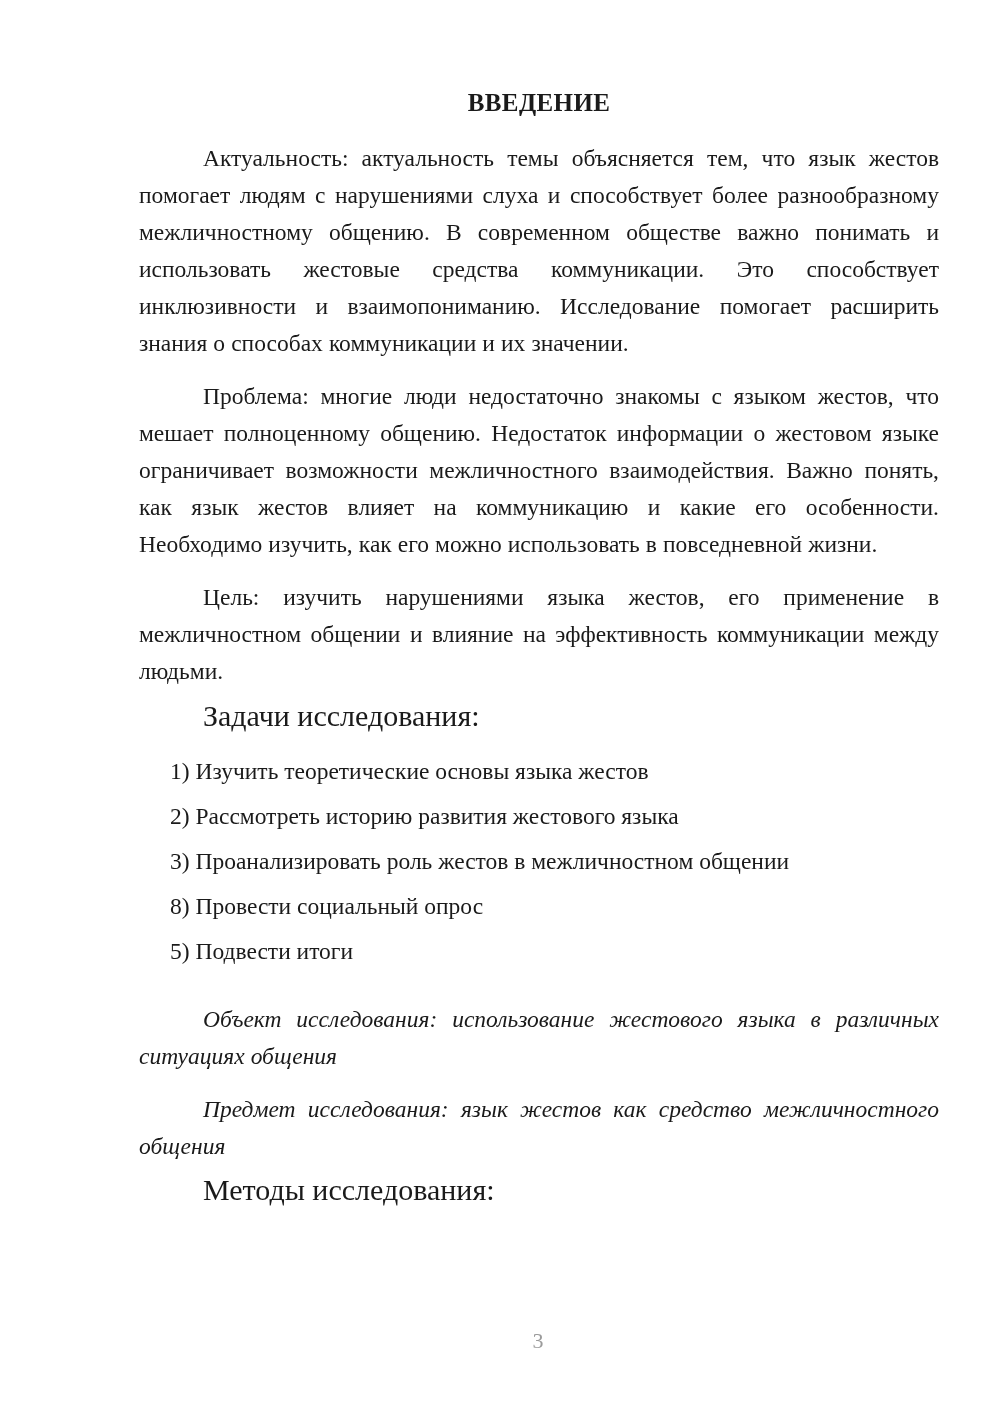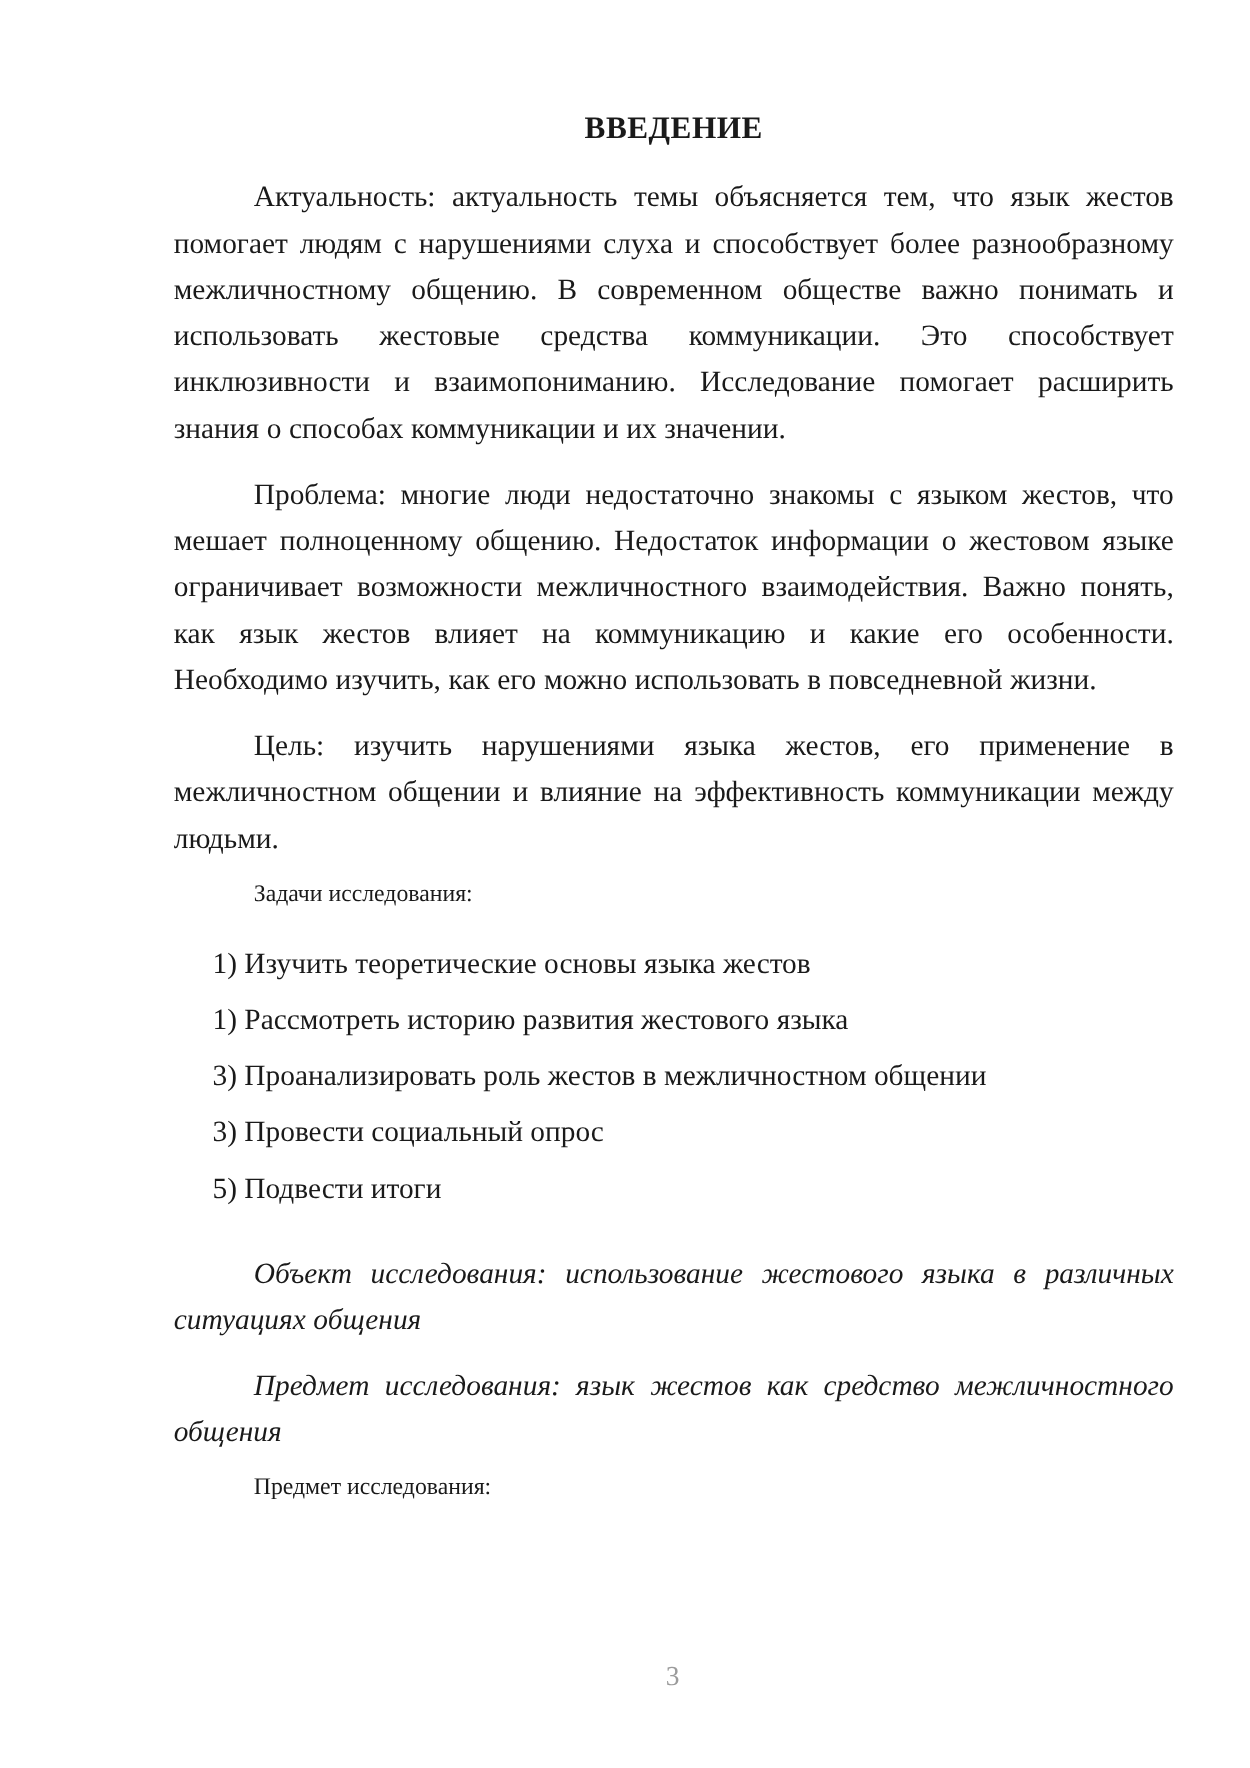--- a/index.html
+++ b/index.html
@@ -51,21 +51,21 @@
     hyphens: none;
     word-spacing: 0.2px;
   }
 
   .para.tight {
     margin-bottom: 6px;
     font-style: italic;
   }
 
   .label-line {
-    font-size: 19px;
+    font-size: 30px;
     line-height: 37px;
     text-indent: 64px;
     margin: 0 0 4px 0;
     text-align: left;
   }
 
   .task-list {
     list-style: none;
     margin: 19px 0 6px 0;
     padding: 0;
@@ -116,34 +116,34 @@
     <p class="para">Актуальность: актуальность темы объясняется тем, что язык жестов помогает людям с нарушениями слуха и способствует более разнообразному межличностному общению. В современном обществе важно понимать и использовать жестовые средства коммуникации. Это способствует инклюзивности и взаимопониманию. Исследование помогает расширить знания о способах коммуникации и их значении.</p>
 
     <p class="para">Проблема: многие люди недостаточно знакомы с языком жестов, что мешает полноценному общению. Недостаток информации о жестовом языке ограничивает возможности межличностного взаимодействия. Важно понять, как язык жестов влияет на коммуникацию и какие его особенности. Необходимо изучить, как его можно использовать в повседневной жизни.</p>
 
     <p class="para">Цель: изучить нарушениями языка жестов, его применение в межличностном общении и влияние на эффективность коммуникации между людьми.</p>
 
     <p class="label-line">Задачи исследования:</p>
 
     <ul class="task-list">
       <li>1) Изучить теоретические основы языка жестов</li>
-      <li>1) Рассмотреть историю развития жестового языка</li>
+      <li>2) Рассмотреть историю развития жестового языка</li>
       <li>3) Проанализировать роль жестов в межличностном общении</li>
-      <li>3) Провести социальный опрос</li>
+      <li>8) Провести социальный опрос</li>
       <li>5) Подвести итоги</li>
     </ul>
 
     <div class="gap-after-list"></div>
 
     <p class="para tight">Объект исследования: использование жестового языка в различных ситуациях общения</p>
 
     <p class="para tight">Предмет исследования: язык жестов как средство межличностного общения</p>
 
 
-    <p class="label-line">Предмет исследования:</p>
+    <p class="label-line">Методы исследования:</p>
 
   </div>
 
   <div class="page-number">
     <span>3</span>
   </div>
 
 </div>
 
 </body></html>

